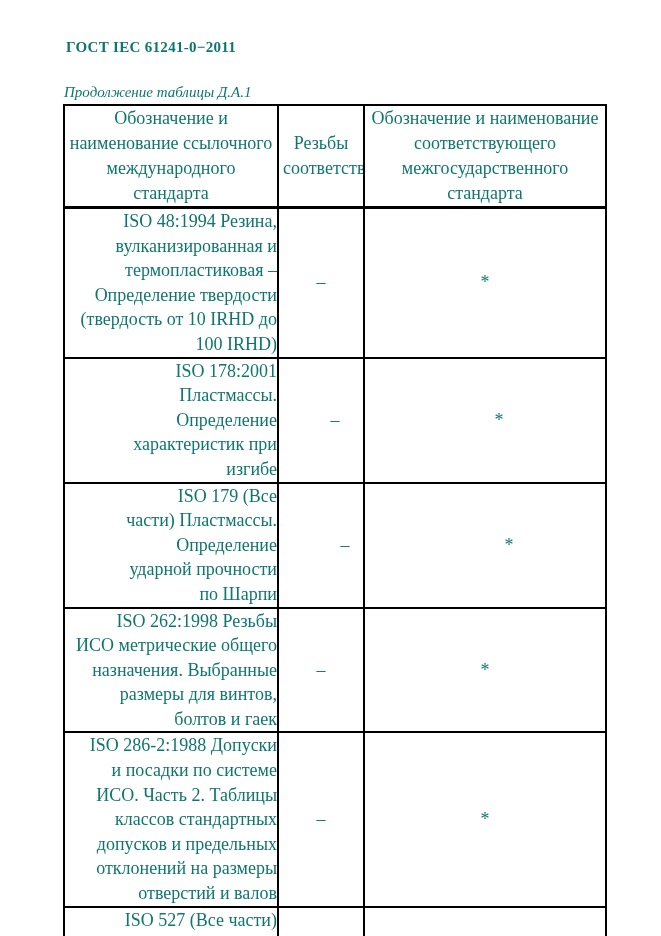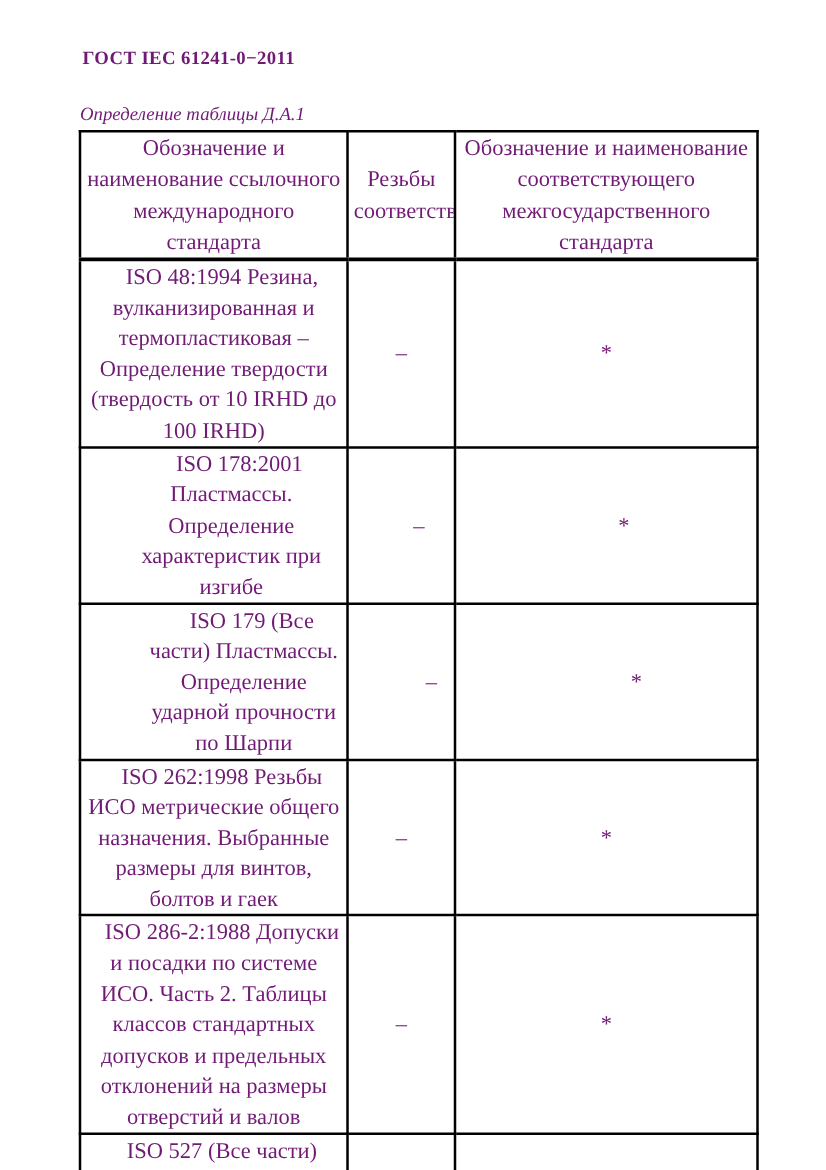--- a/index.html
+++ b/index.html
@@ -5,21 +5,21 @@
   html, body {
     margin: 0;
     padding: 0;
     background: #ffffff;
   }
   .page {
     position: relative;
     width: 661px;
     height: 936px;
     background: #ffffff;
-    color: #701a75;
+    color: #0f766e;
     font-family: "Liberation Serif", "DejaVu Serif", serif;
     overflow: hidden;
   }
   .content {
     position: absolute;
     left: 63px;
     top: 38px;
     width: 542px;
   }
   .doc-code {
@@ -55,21 +55,21 @@
   }
   table.std-table thead th {
     height: 71px;
     text-align: center;
     vertical-align: middle;
     line-height: 25px;
     border-bottom-width: 3px;
     padding: 0 4px;
   }
   td.ref-cell {
-    text-align: center;
+    text-align: right;
     vertical-align: top;
     line-height: 24.6px;
     padding: 1px 2px 0 3px;
     text-indent: 13px;
   }
   td.deg-cell {
     text-align: center;
     vertical-align: middle;
     line-height: 24.6px;
   }
@@ -91,21 +91,21 @@
   }
 </style>
 </head>
 <body>
 
 <div class="page">
   <div class="content">
 
     <div class="doc-code">ГОСТ IEC 61241-0−2011</div>
 
-    <div class="table-caption">Определение таблицы Д.А.1</div>
+    <div class="table-caption">Продолжение таблицы Д.А.1</div>
 
     <table class="std-table">
       <colgroup>
         <col class="c1">
         <col class="c2">
         <col class="c3">
       </colgroup>
       <thead>
         <tr>
           <th>Обозначение и наименование ссылочного международного стандарта</th>

